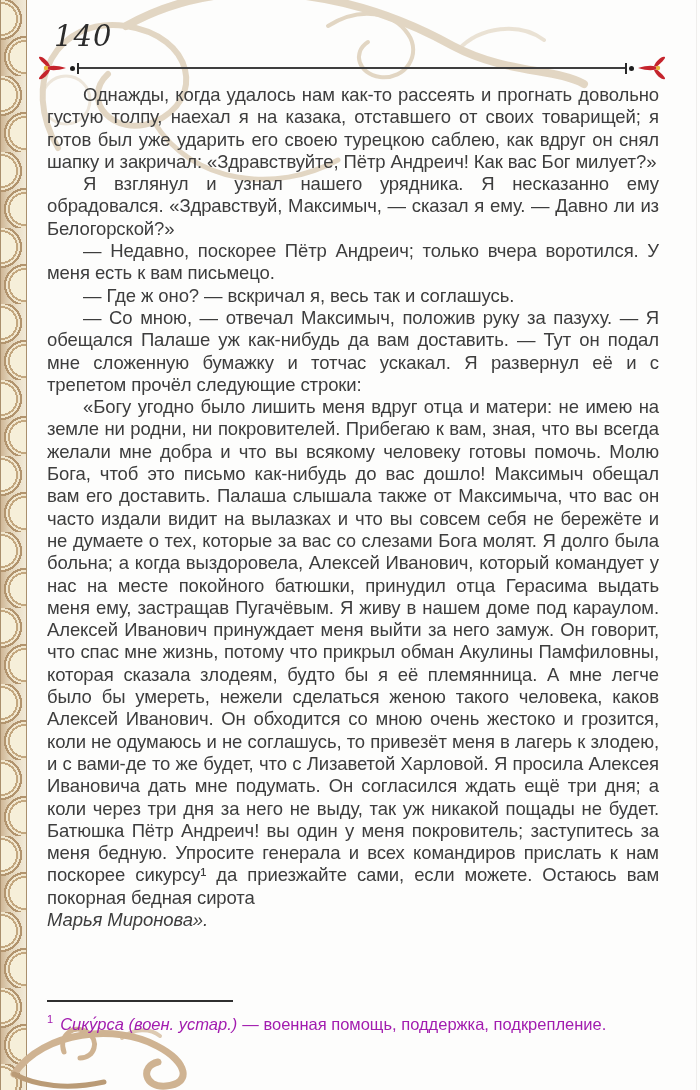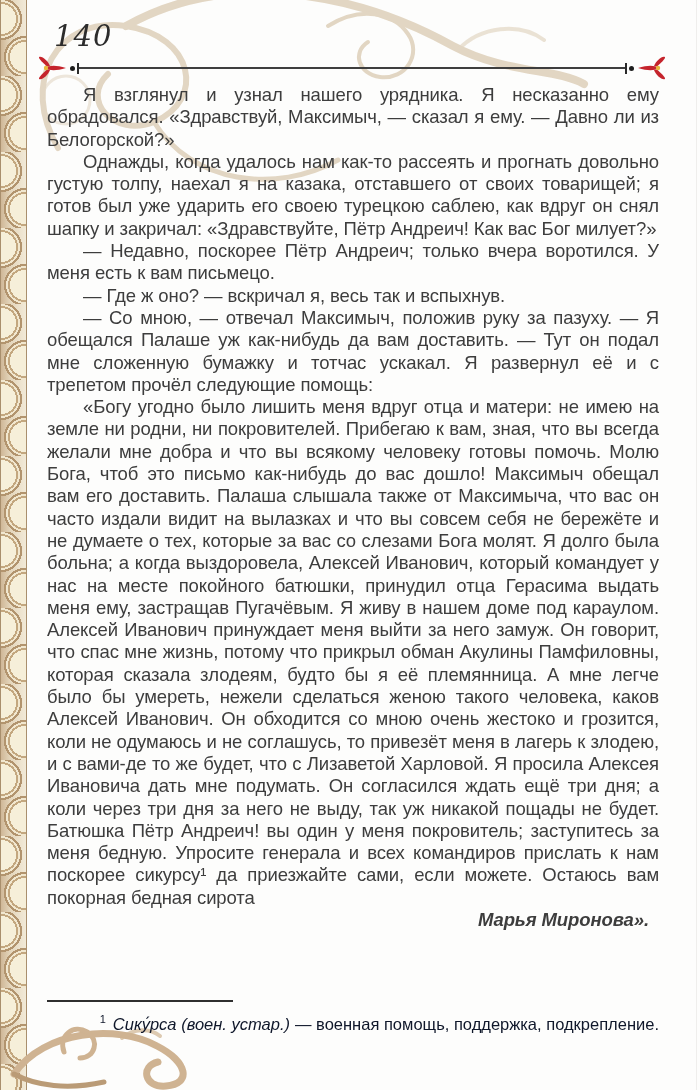--- a/index.html
+++ b/index.html
@@ -32,26 +32,26 @@
   .rule-line{flex:1;height:2px;background:#3e3e3e;}
   .rule-dot{width:5px;height:5px;border-radius:50%;background:#1e1e1e;margin:0 2px;flex:none;}
   .rule-tick{width:2px;height:11px;background:#2a2a2a;flex:none;}
   .finial{flex:none;width:32px;height:24px;}
   .finial.right{transform:scaleX(-1);}
 
   
   .content{position:absolute;left:47px;top:84px;width:612px;font-size:18.5px;line-height:22.3px;text-align:justify;letter-spacing:-0.1px;}
   .content p{margin:0;text-indent:36px;}
   .letter{}
-  .signature{display:block;text-align:right;font-style:italic;padding-right:10px;font-weight:bold;}
+  .signature{display:block;text-align:left;font-style:italic;padding-right:10px;}
 
   
   .footnote{position:absolute;left:47px;top:1000px;width:612px;}
   .fn-rule{width:186px;height:2px;background:#2f2f2f;margin-bottom:7px;}
-  .fn-text{margin:0;font-size:16.5px;line-height:21px;color:#0f172a;text-align:right;}
+  .fn-text{margin:0;font-size:16.5px;line-height:21px;color:#a21caf;}
   .fn-text sup{font-size:11px;margin-right:7px;}
   .fn-term{font-style:italic;}
   .fn-def{margin-left:5px;}
 </style>
 </head>
 <body>
 
 <div class="page">
 
   <div class="left-border"></div>
@@ -93,25 +93,25 @@
     <span class="rule-dot"></span>
     <svg class="finial right" viewBox="0 0 32 24">
       <path d="M30 12 C20 9 14 9 9 12 C14 15 20 15 30 12 Z" fill="#c5242c"></path>
       <path d="M11 10.5 C5 5 1.5 1.5 3.5 0.8 C6.5 0 12 5 14 10 Z" fill="#c5242c"></path>
       <path d="M11 13.5 C5 19 1.5 22.5 3.5 23.2 C6.5 24 12 19 14 14 Z" fill="#c5242c"></path>
       <circle cx="10" cy="12" r="2.2" fill="#e8b93c"></circle>
     </svg>
   </div>
 
   <div class="content">
+    <p>Однажды, когда удалось нам как-то рассеять и прогнать довольно густую толпу, наехал я на казака, отставшего от своих товарищей; я готов был уже ударить его своею турецкою саблею, как вдруг он снял шапку и закричал: «Здравствуйте, Пётр Андреич! Как вас Бог милует?»</p>
     <p>Я взглянул и узнал нашего урядника. Я несказанно ему обрадовался. «Здравствуй, Максимыч, — сказал я ему. — Давно ли из Белогорской?»</p>
-    <p>Однажды, когда удалось нам как-то рассеять и прогнать довольно густую толпу, наехал я на казака, отставшего от своих товарищей; я готов был уже ударить его своею турецкою саблею, как вдруг он снял шапку и закричал: «Здравствуйте, Пётр Андреич! Как вас Бог милует?»</p>
     <p>— Недавно, поскорее Пётр Андреич; только вчера воротился. У меня есть к вам письмецо.</p>
-    <p>— Где ж оно? — вскричал я, весь так и вспыхнув.</p>
-    <p>— Со мною, — отвечал Максимыч, положив руку за пазуху. — Я обещался Палаше уж как-нибудь да вам доставить. — Тут он подал мне сложенную бумажку и тотчас ускакал. Я развернул её и с трепетом прочёл следующие помощь:</p>
+    <p>— Где ж оно? — вскричал я, весь так и соглашусь.</p>
+    <p>— Со мною, — отвечал Максимыч, положив руку за пазуху. — Я обещался Палаше уж как-нибудь да вам доставить. — Тут он подал мне сложенную бумажку и тотчас ускакал. Я развернул её и с трепетом прочёл следующие строки:</p>
     <p class="letter">«Богу угодно было лишить меня вдруг отца и матери: не имею на земле ни родни, ни покровителей. Прибегаю к вам, зная, что вы всегда желали мне добра и что вы всякому человеку готовы помочь. Молю Бога, чтоб это письмо как-нибудь до вас дошло! Максимыч обещал вам его доставить. Палаша слышала также от Максимыча, что вас он часто издали видит на вылазках и что вы совсем себя не бережёте и не думаете о тех, которые за вас со слезами Бога молят. Я долго была больна; а когда выздоровела, Алексей Иванович, который командует у нас на месте покойного батюшки, принудил отца Герасима выдать меня ему, застращав Пугачёвым. Я живу в нашем доме под караулом. Алексей Иванович принуждает меня выйти за него замуж. Он говорит, что спас мне жизнь, потому что прикрыл обман Акулины Памфиловны, которая сказала злодеям, будто бы я её племянница. А мне легче было бы умереть, нежели сделаться женою такого человека, каков Алексей Иванович. Он обходится со мною очень жестоко и грозится, коли не одумаюсь и не соглашусь, то привезёт меня в лагерь к злодею, и с вами-де то же будет, что с Лизаветой Харловой. Я просила Алексея Ивановича дать мне подумать. Он согласился ждать ещё три дня; а коли через три дня за него не выду, так уж никакой пощады не будет. Батюшка Пётр Андреич! вы один у меня покровитель; заступитесь за меня бедную. Упросите генерала и всех командиров прислать к нам поскорее сикурсу¹ да приезжайте сами, если можете. Остаюсь вам покорная бедная сирота</p>
     <span class="signature">Марья Миронова».</span>
   </div>
 
   <div class="footnote">
     <div class="fn-rule"></div>
     <p class="fn-text"><sup>1</sup><span class="fn-term">Сику́рса (воен. устар.)</span><span class="fn-def">— военная помощь, поддержка, подкрепление.</span></p>
   </div>
 
 </div>

